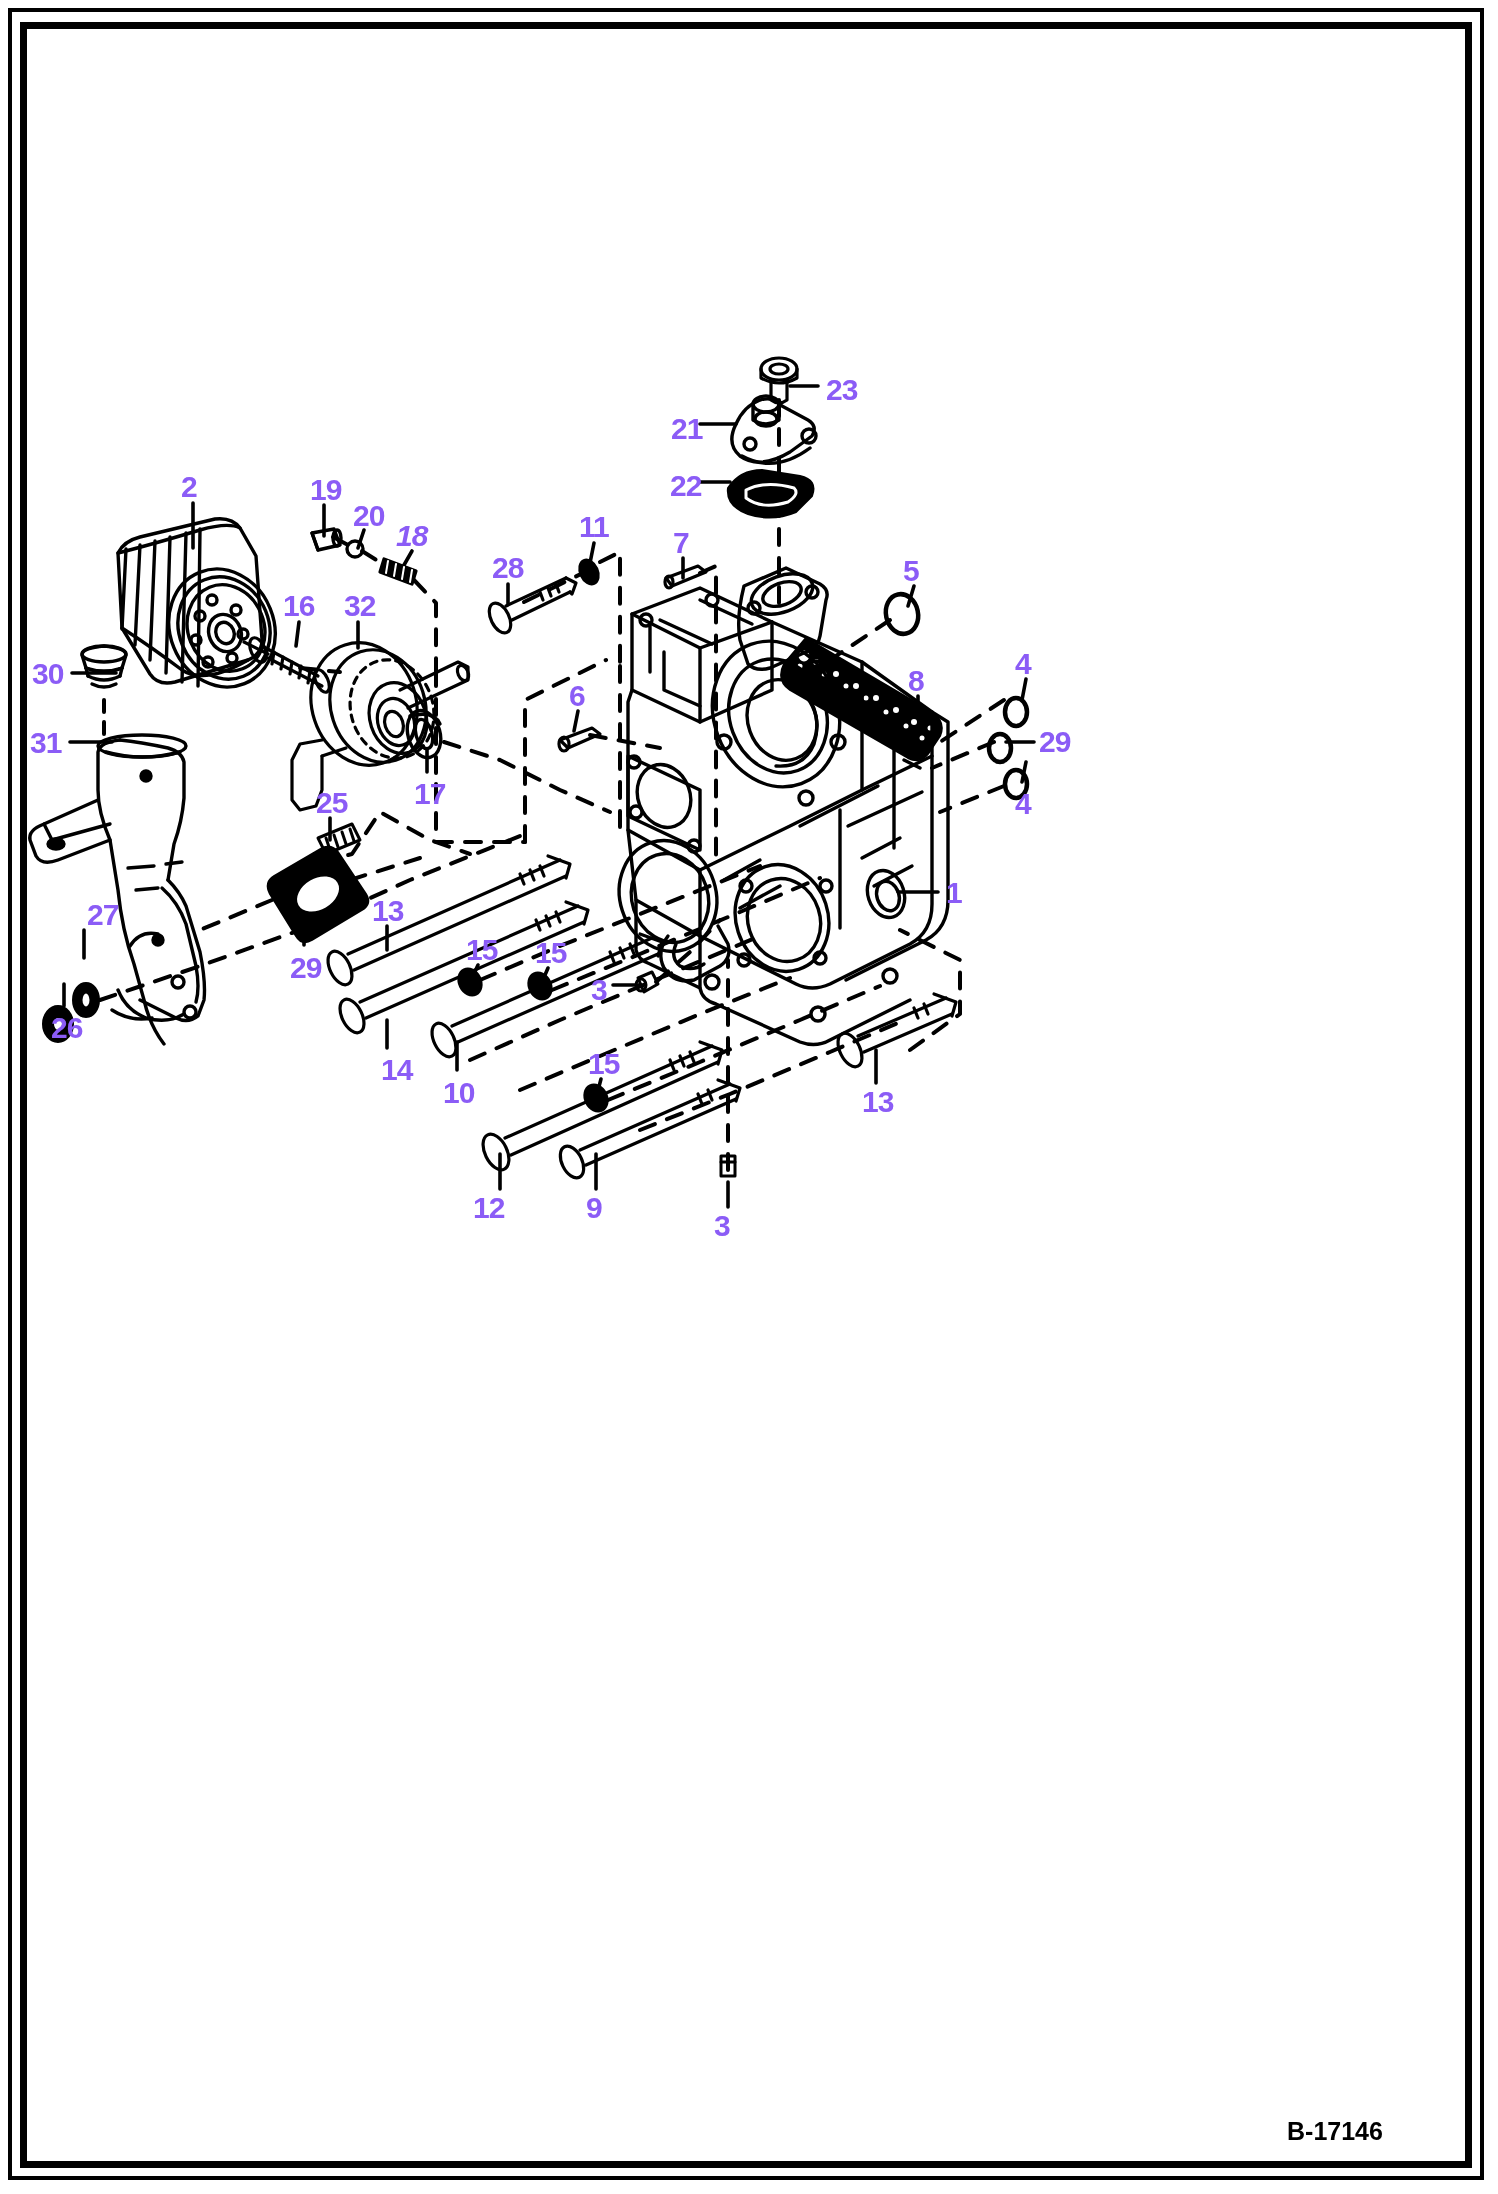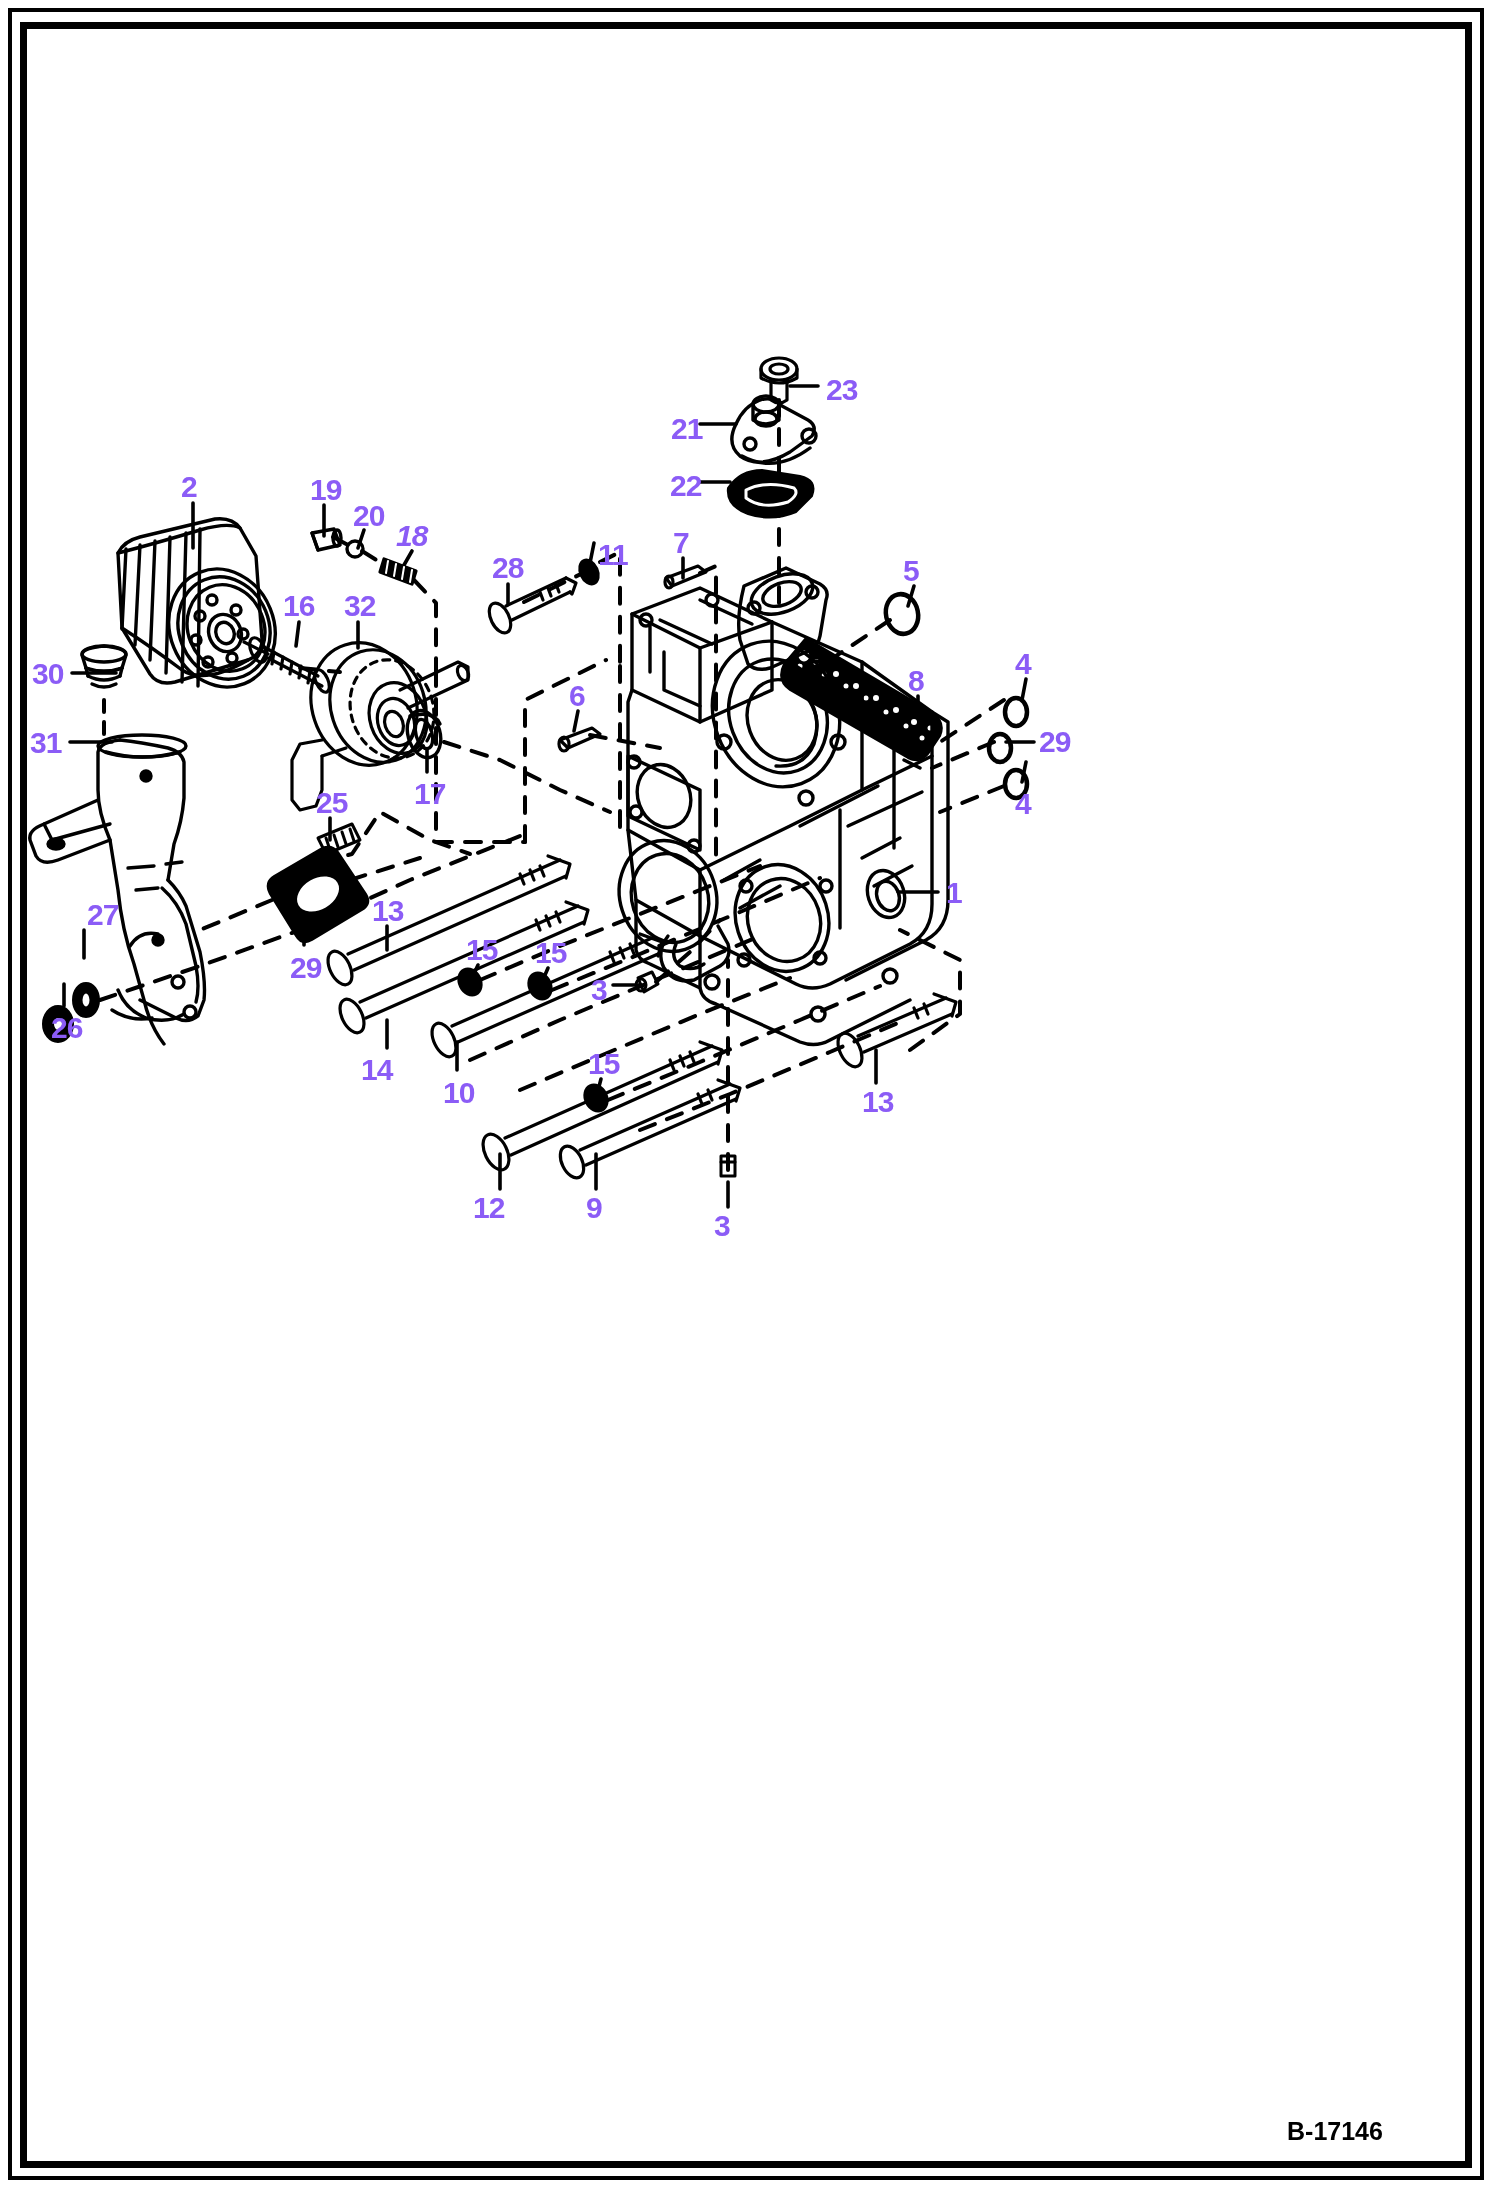--- a/index.html
+++ b/index.html
@@ -510,21 +510,21 @@
 </div>
 
 <div class="callout" style="left:826px;top:375px;">23</div>
 <div class="callout" style="left:671px;top:414px;">21</div>
 <div class="callout" style="left:670px;top:471px;">22</div>
 <div class="callout" style="left:181px;top:472px;">2</div>
 <div class="callout" style="left:310px;top:475px;">19</div>
 <div class="callout" style="left:353px;top:501px;">20</div>
 <div class="callout" style="left:396px;top:521px;font-style:italic;">18</div>
 <div class="callout" style="left:492px;top:553px;">28</div>
-<div class="callout" style="left:579px;top:540px;margin-left:19px;">11</div>
+<div class="callout" style="left:579px;top:512px;">11</div>
 <div class="callout" style="left:673px;top:528px;">7</div>
 <div class="callout" style="left:903px;top:556px;">5</div>
 <div class="callout" style="left:1015px;top:649px;">4</div>
 <div class="callout" style="left:908px;top:666px;">8</div>
 <div class="callout" style="left:1039px;top:727px;">29</div>
 <div class="callout" style="left:1015px;top:789px;">4</div>
 <div class="callout" style="left:283px;top:591px;">16</div>
 <div class="callout" style="left:344px;top:591px;">32</div>
 <div class="callout" style="left:569px;top:681px;">6</div>
 <div class="callout" style="left:32px;top:659px;">30</div>
@@ -532,21 +532,21 @@
 <div class="callout" style="left:414px;top:779px;">17</div>
 <div class="callout" style="left:316px;top:788px;">25</div>
 <div class="callout" style="left:946px;top:878px;">1</div>
 <div class="callout" style="left:87px;top:900px;">27</div>
 <div class="callout" style="left:290px;top:953px;">29</div>
 <div class="callout" style="left:372px;top:896px;">13</div>
 <div class="callout" style="left:466px;top:935px;">15</div>
 <div class="callout" style="left:535px;top:938px;">15</div>
 <div class="callout" style="left:591px;top:975px;">3</div>
 <div class="callout" style="left:51px;top:1013px;">26</div>
-<div class="callout" style="left:361px;top:1055px;">14</div>
+<div class="callout" style="left:381px;top:1055px;">14</div>
 <div class="callout" style="left:443px;top:1078px;">10</div>
 <div class="callout" style="left:588px;top:1049px;">15</div>
 <div class="callout" style="left:862px;top:1087px;">13</div>
 <div class="callout" style="left:473px;top:1193px;">12</div>
 <div class="callout" style="left:586px;top:1193px;">9</div>
 <div class="callout" style="left:714px;top:1211px;">3</div>
 
 <div class="dwgno" style="left:1287px;top:2117px;">B-17146</div>
 
 </body></html>

